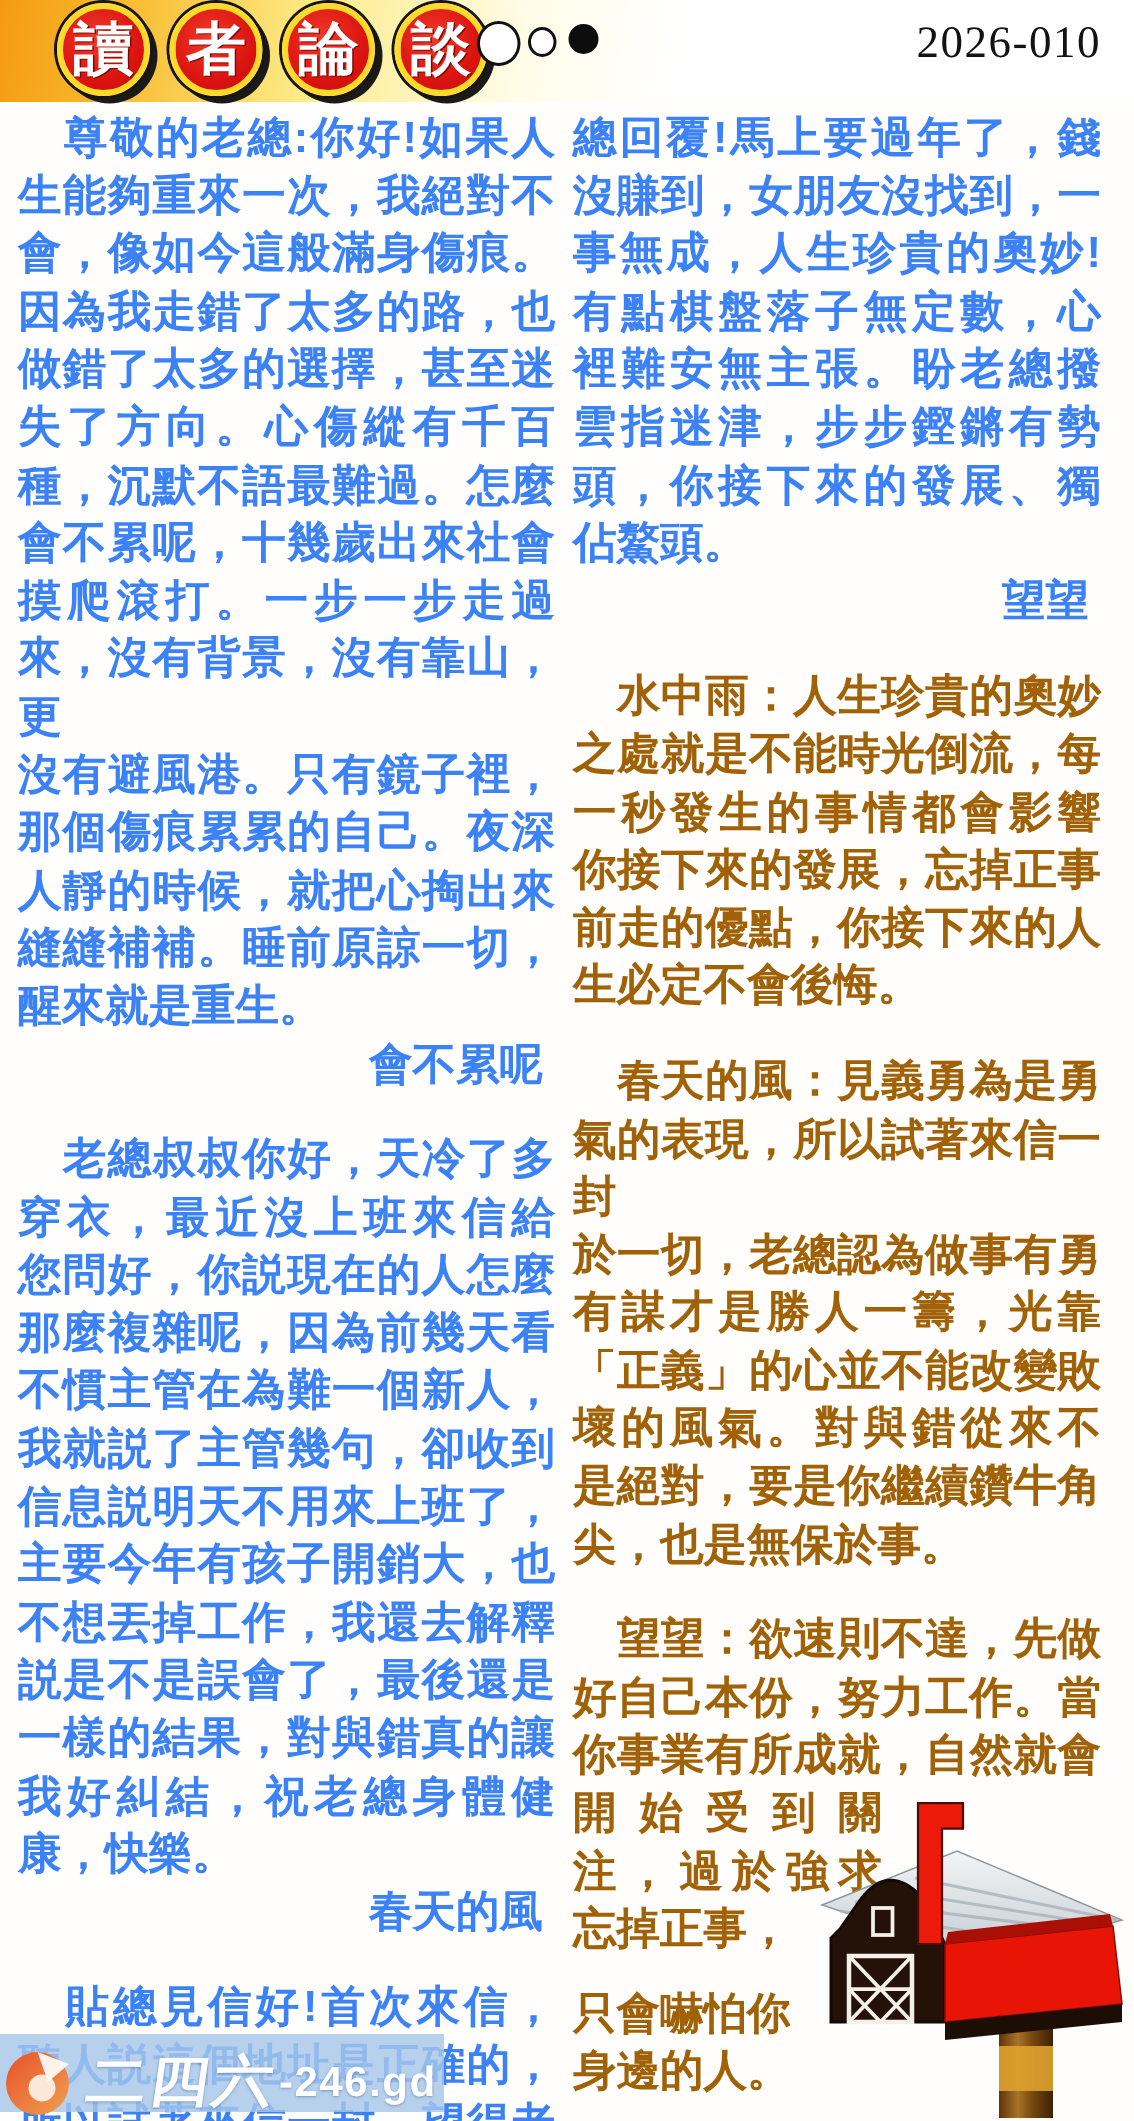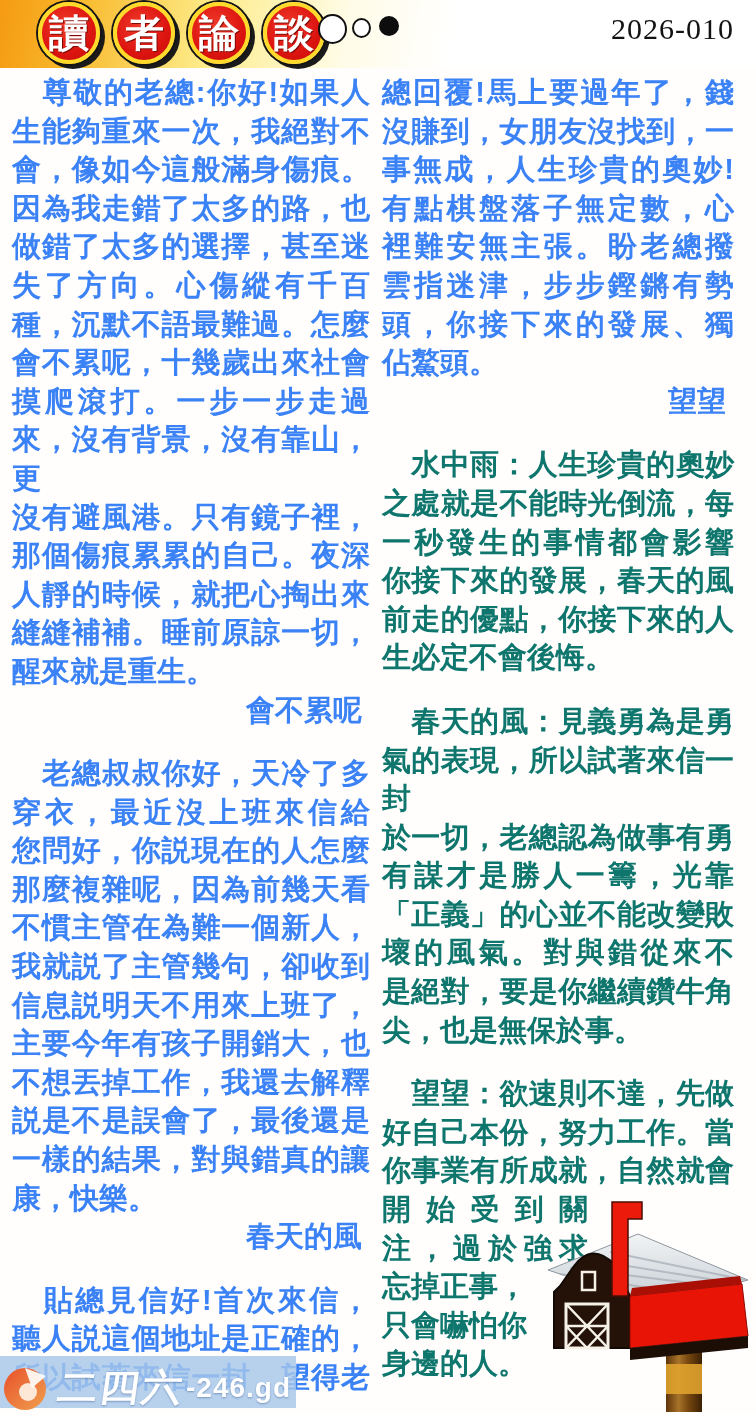--- a/index.html
+++ b/index.html
@@ -20,21 +20,21 @@
   .circ.lg{left:318px;top:14px;width:25px;height:26px;border:2px solid #111;background:#fff;}
   .circ.sm{left:352px;top:18px;width:15px;height:16px;border:2px solid #111;background:#fff;}
   .circ.fill{left:379px;top:16px;width:20px;height:20px;background:#0d0d0d;}
   .issue{position:absolute;right:22px;top:12px;font-family:Liberation Serif, serif;
          font-size:30px;color:#121212;letter-spacing:1px;}
   
   .col{position:absolute;top:73px;font-size:29px;line-height:38.6px;font-weight:600;}
   .col-left{left:12px;width:358px;}
   .col-right{left:382px;width:352px;}
   .para.red{color:#3b82f6;}
-  .para.black{color:#0f766e;}
+  .para.black{color:#a16207;}
   .para + .para{margin-top:25px;}
   .line{text-align:justify;text-align-last:justify;}
   .line.last{text-align:justify;text-align-last:auto;}
   .sig{text-align:center;text-align-last:right;padding-right:8px;}
   
   .mailbox{position:absolute;left:540px;top:1196px;width:216px;height:218px;}
   
   .wm-bar{position:absolute;left:0;top:1356px;width:296px;height:52px;
           background:rgba(167,199,233,0.82);z-index:5;}
   .wm-logo{position:absolute;left:2px;top:1366px;width:46px;height:46px;z-index:6;}
@@ -93,20 +93,21 @@
         <div class="line">穿衣，最近沒上班來信給</div>
         <div class="line">您問好，你説現在的人怎麼</div>
         <div class="line">那麼複雜呢，因為前幾天看</div>
         <div class="line">不慣主管在為難一個新人，</div>
         <div class="line">我就説了主管幾句，卻收到</div>
         <div class="line">信息説明天不用來上班了，</div>
         <div class="line">主要今年有孩子開銷大，也</div>
         <div class="line">不想丟掉工作，我還去解釋</div>
         <div class="line">説是不是誤會了，最後還是</div>
         <div class="line">一樣的結果，對與錯真的讓</div>
+        <div class="line">我好糾結，祝老總身體健</div>
         <div class="line last">康，快樂。</div>
         <div class="line sig">春天的風</div>
       </div>
       <div class="para red">
         <div class="line">　貼總見信好!首次來信，</div>
         <div class="line">聽人説這個地址是正確的，</div>
         <div class="line">所以試著來信一封，望得老</div>
       </div>
     </div>
   <div class="col col-right" id="col-right">
@@ -118,42 +119,42 @@
         <div class="line">裡難安無主張。盼老總撥</div>
         <div class="line">雲指迷津，步步鏗鏘有勢</div>
         <div class="line">頭，你接下來的發展、獨</div>
         <div class="line last">佔鰲頭。</div>
         <div class="line sig">望望</div>
       </div>
       <div class="para black">
         <div class="line">　水中雨：人生珍貴的奧妙</div>
         <div class="line">之處就是不能時光倒流，每</div>
         <div class="line">一秒發生的事情都會影響</div>
-        <div class="line">你接下來的發展，春天的風</div>
+        <div class="line">你接下來的發展，忘掉正事</div>
         <div class="line">前走的優點，你接下來的人</div>
         <div class="line last">生必定不會後悔。</div>
       </div>
       <div class="para black">
         <div class="line">　春天的風：見義勇為是勇</div>
         <div class="line">氣的表現，所以試著來信一封</div>
         <div class="line">於一切，老總認為做事有勇</div>
         <div class="line">有謀才是勝人一籌，光靠</div>
         <div class="line">「正義」的心並不能改變敗</div>
         <div class="line">壞的風氣。對與錯從來不</div>
         <div class="line">是絕對，要是你繼續鑽牛角</div>
         <div class="line last">尖，也是無保於事。</div>
       </div>
       <div class="para black">
         <div class="line">　望望：欲速則不達，先做</div>
         <div class="line">好自己本份，努力工作。當</div>
         <div class="line">你事業有所成就，自然就會</div>
         <div class="line" style="width: 206px;">開始受到關</div>
         <div class="line" style="width: 206px;">注，過於強求</div>
         <div class="line last" style="width: 206px;">忘掉正事，</div>
-        <div class="line last" style="width: 206px;">只會嚇怕你</div>
+        <div class="line last" style="width: 206px; margin-top: 18px;">只會嚇怕你</div>
         <div class="line last" style="width: 206px;">身邊的人。</div>
       </div>
     </div>
 
   <svg class="mailbox" viewBox="0 0 216 218">
     <defs>
       <linearGradient id="wood" x1="0" y1="0" x2="1" y2="0">
         <stop offset="0" stop-color="#5f3409"></stop>
           <stop offset="0.35" stop-color="#a8742a"></stop>
         <stop offset="0.6" stop-color="#7a4a10"></stop>

